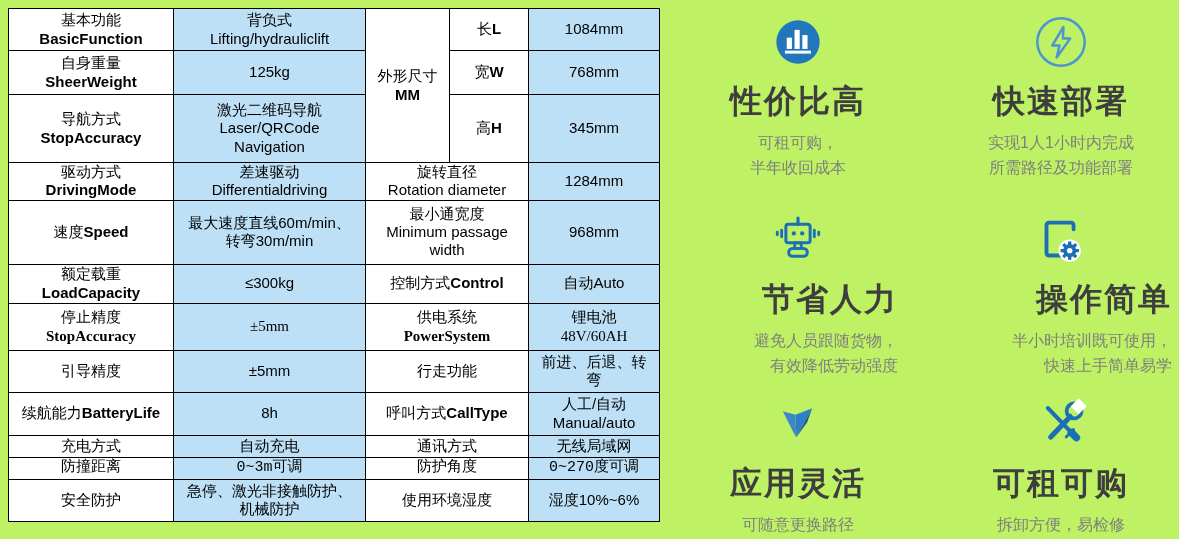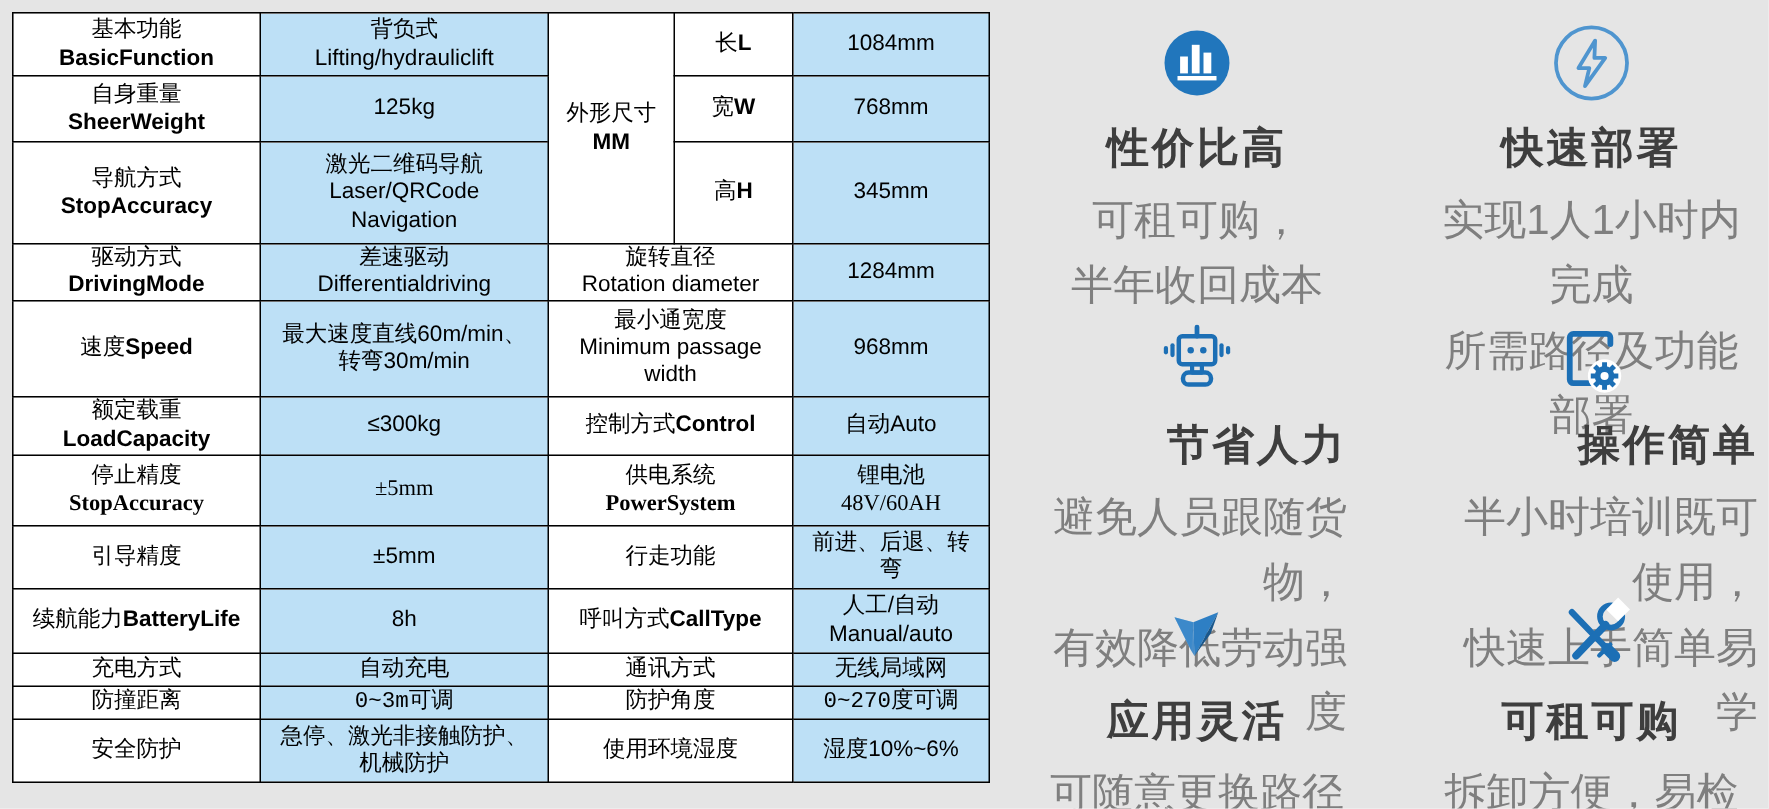--- a/index.html
+++ b/index.html
@@ -2,21 +2,21 @@
 <html style="--cell-blue: #BDE0F6; --border: #000000; --accent: #1C6FB5; --accent-circle: #2176BC; --accent-light: #4F95CF; --tri-light: #8FC2E8; --tri-mid: #2E7FC4; --tri-dark: #19578C; --title-gray: #3E3E3E; --desc-gray: #7F7F7F;"><head>
 <meta charset="utf-8">
 <style>
   :root{
     --cell-blue:#BDE0F6; --border:#000000; --accent:#1C6FB5; --accent-circle:#2176BC;
     --accent-light:#4F95CF; --tri-light:#8FC2E8; --tri-mid:#2E7FC4; --tri-dark:#19578C;
     --title-gray:#3E3E3E; --desc-gray:#7F7F7F;
   }
   *{box-sizing:border-box; margin:0; padding:0;}
   body{font-family:"Liberation Sans","DejaVu Sans",sans-serif; background:#fff;}
-  .canvas{position:relative; width:1179px; height:539px; background:#e5e5e5; overflow:hidden;}
+  .canvas{position:relative; width:1179px; height:539px; background:#bef264; overflow:hidden;}
 
   
   table.spec{position:absolute; left:8px; top:8px; border-collapse:collapse; table-layout:fixed;
     font-size:15px; color:#000; text-align:center;}
   table.spec td{border:1.5px solid var(--border); vertical-align:middle; padding:0 2px;
     line-height:1.22; overflow:hidden;}
   td.val{background:var(--cell-blue);}
   td.lbl{background:#fff;}
   .pre{white-space:pre-line; display:block;}
   .en{font-weight:bold;}
@@ -25,22 +25,22 @@
   tr.r1{height:42px;} tr.r2{height:44px;} tr.r3{height:68px;} tr.r4{height:36px;padding-left:12px;}
   tr.r5{height:64px;} tr.r6{height:39px;} tr.r7{height:47px;font-family:Liberation Serif, serif;} tr.r8{height:42px;}
   tr.r9{height:43px;} tr.r10{height:22px;} tr.r11{height:22px;font-family:Liberation Mono, monospace;} tr.r12{height:42px;}
 
   
   .feature{position:absolute; text-align:center;}
   .f-c1{left:698px; width:200px;}
   .f-c2{left:950px; width:222px;}
   .f-r1{top:12px;} .f-r2{top:210px;text-align:right;} .f-r3{top:394px;}
   .icon-wrap{height:60px; display:flex; align-items:center; justify-content:center; margin-bottom:8px;}
-  .f-title{font-size:28px; font-weight:bold; color:var(--title-gray); letter-spacing:2px; margin-bottom:7px;}
-  .f-desc{font-size:28px; color:var(--desc-gray); line-height:1.55; white-space:pre-line;}
+  .f-title{font-size:32px; font-weight:bold; color:var(--title-gray); letter-spacing:2px; margin-bottom:7px;}
+  .f-desc{font-size:16px; color:var(--desc-gray); line-height:1.55; white-space:pre-line;}
 
   
   .st{stroke:var(--accent); fill:none; stroke-linecap:round; stroke-linejoin:round;}
   .fl{fill:var(--accent);}
   .st-light{stroke:var(--accent-light); fill:none; stroke-linecap:round; stroke-linejoin:round;}
 </style>
 </head>
 <body>
 
 <div class="canvas">

